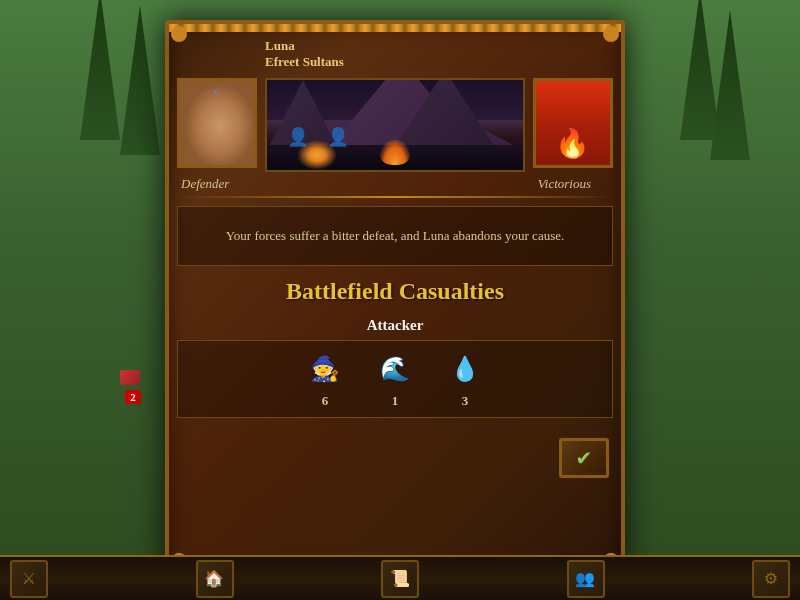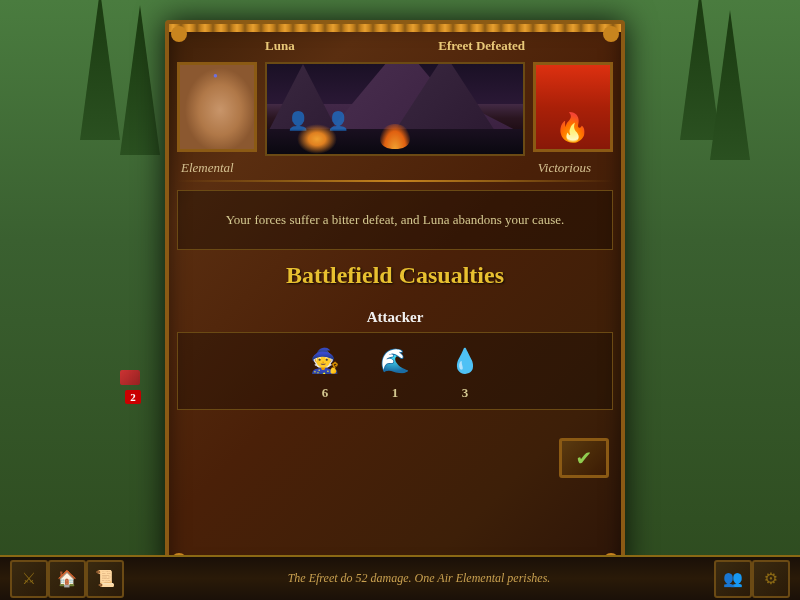--- a/index.html
+++ b/index.html
@@ -193,21 +193,21 @@
     .casualties-title {
       text-align: center;
       color: #e8c030;
       font-size: 24px;
       font-weight: bold;
       margin: 12px 0 8px;
       text-shadow: 1px 1px 2px rgba(0,0,0,0.8);
     }
 
     .casualties-group {
-      margin: 20px 8px;
+      margin: 12px 8px;
     }
 
     .group-title {
       color: #f0f0f0;
       font-size: 15px;
       font-weight: bold;
       text-align: center;
       margin-bottom: 6px;
     }
 
@@ -433,23 +433,23 @@
 <div class="red-badge">2</div>
 
 <div class="modal">
   <div class="corner corner-tl"></div>
   <div class="corner corner-tr"></div>
   <div class="corner corner-bl"></div>
   <div class="corner corner-br"></div>
 
   <div class="modal-top-border"></div>
 
-  <div style="display:flex; justify-content:space-between; padding: 6px 96px 0; position:relative; z-index:10;">
+  <div style="display:flex; justify-content:space-between; padding: 6px 96px 0; position:relative; z-index:10;flex-direction:column;">
     <span style="color:#e8c878; font-size:13px; font-weight:bold;">Luna</span>
-    <span style="color:#e8c878; font-size:13px; font-weight:bold;">Efreet Defeated</span>
+    <span style="color:#e8c878; font-size:13px; font-weight:bold;">Efreet Sultans</span>
   </div>
 
   <div class="modal-header">
 
     <div class="hero-portrait">
       <div class="face-detail"></div>
     </div>
 
     <div class="battle-scene">
       <div class="sky"></div>
@@ -461,21 +461,21 @@
       <span class="silhouette" style="left: 20px;">👤</span>
       <span class="silhouette" style="left: 60px;">👤</span>
     </div>
 
     <div class="enemy-portrait">
       <div class="enemy-figure"></div>
     </div>
   </div>
 
   <div style="display:flex; justify-content:space-between; padding: 0 8px; margin-top: -4px; position:relative; z-index:10;">
-    <span style="color:#d4c090; font-size:13px; font-style:italic; margin-left:4px;">Elemental</span>
+    <span style="color:#d4c090; font-size:13px; font-style:italic; margin-left:4px;">Defender</span>
     <span style="color:#d4c090; font-size:13px; font-style:italic; margin-right:22px;">Victorious</span>
   </div>
 
   <div class="section-divider"></div>
 
   <div class="message-section">
     <p class="message-text">Your forces suffer a bitter defeat, and Luna abandons your cause.</p>
   </div>
 
   <div class="casualties-title">Battlefield Casualties</div>
@@ -503,16 +503,15 @@
     <div class="ok-button">✔</div>
   </div>
 
   <div class="modal-bottom-border"></div>
 </div>
 
 <div class="bottom-bar">
   <div class="bottom-icon">⚔</div>
   <div class="bottom-icon">🏠</div>
   <div class="bottom-icon">📜</div>
-  <span class="bottom-status">The Efreet do 52 damage. One Air Elemental perishes.</span>
   <div class="bottom-icon">👥</div>
   <div class="bottom-icon">⚙</div>
 </div>
 
 </body></html>

